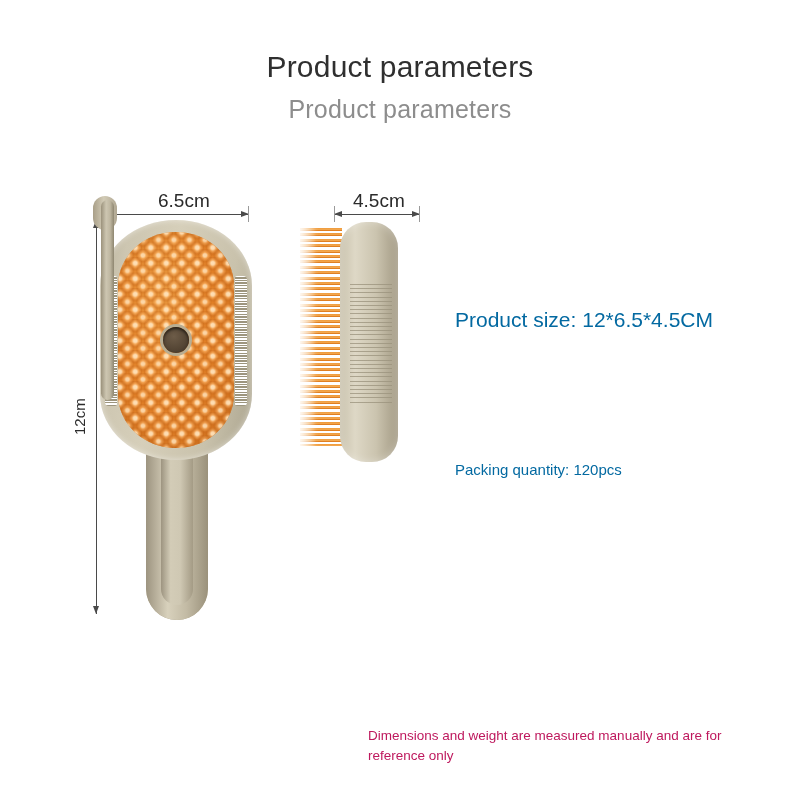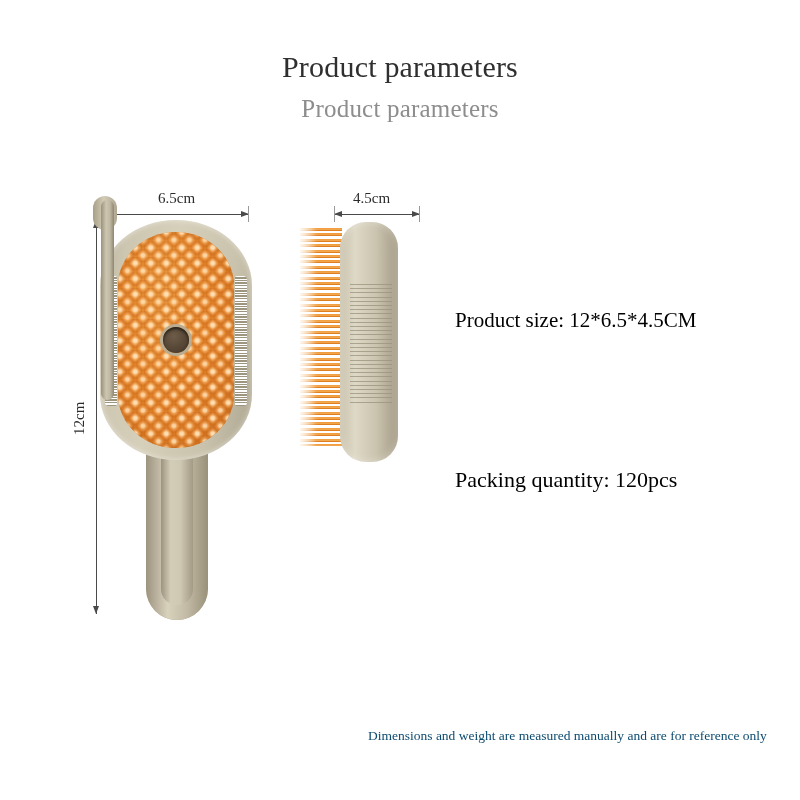--- a/index.html
+++ b/index.html
@@ -4,36 +4,36 @@
 <style>
   html,body{margin:0;padding:0;}
   body{
     width:800px;height:800px;
     background:#ffffff;
     font-family:"Liberation Sans","DejaVu Sans",sans-serif;
     position:relative;
     overflow:hidden;
     -webkit-font-smoothing:antialiased;
   }
-  .page{position:absolute;inset:0;font-family:Liberation Serif, serif;}
+  .page{position:absolute;inset:0;}
 
   
   .title-main{
     position:absolute;left:0;right:0;top:50px;
     text-align:center;
     font-size:30px;color:#2f2f2f;letter-spacing:.2px;
   }
   .title-sub{
     position:absolute;left:0;right:0;top:95px;
     text-align:center;
     font-size:25px;color:#8d8d8d;letter-spacing:.2px;
   }
 
   
-  .dim-label{position:absolute;font-size:15px;color:#2b2b2b;white-space:nowrap;text-align:right;}
+  .dim-label{position:absolute;font-size:19px;color:#2b2b2b;white-space:nowrap;text-align:right;}
 
   .hline{position:absolute;height:1px;background:#4a4a4a;}
   .hline::before,.hline::after{
     content:"";position:absolute;top:-3px;width:0;height:0;
     border-top:3.5px solid transparent;border-bottom:3.5px solid transparent;
   }
   .hline::before{left:0;border-right:8px solid #4a4a4a;}
   .hline::after{right:0;border-left:8px solid #4a4a4a;}
   .tick{position:absolute;width:1px;background:#9a9a9a;}
 
@@ -148,29 +148,29 @@
     border-radius:7px;
     background:linear-gradient(90deg,#9b927c 0%,#cdc6b1 40%,#bfb7a1 70%,#8e8670 100%);
   }
   .handle-side-top{
     position:absolute;left:93px;top:196px;width:24px;height:34px;
     border-radius:12px;
     background:linear-gradient(90deg,#a99f88 0%,#d2cbb6 45%,#b0a792 100%);
   }
 
   
-  .spec{position:absolute;color:#000000;white-space:nowrap;}
+  .spec{position:absolute;color:#0369a1;white-space:nowrap;}
   .spec-1{left:455px;top:308px;font-size:21px;}
   .spec-2{left:455px;top:382px;font-size:21px;}
-  .spec-3{left:455px;top:461px;font-size:22px;margin-top:6px;}
+  .spec-3{left:455px;top:461px;font-size:15px;}
 
   
   .footer{
     position:absolute;left:368px;top:726px;width:400px;
-    font-size:13.5px;color:#0c4a6e;line-height:1.45;
+    font-size:13.5px;color:#be185d;line-height:1.45;
   }
 </style>
 </head>
 <body>
 
 <div class="page">
 
   <div class="title-main">Product parameters</div>
   <div class="title-sub">Product parameters</div>
 

